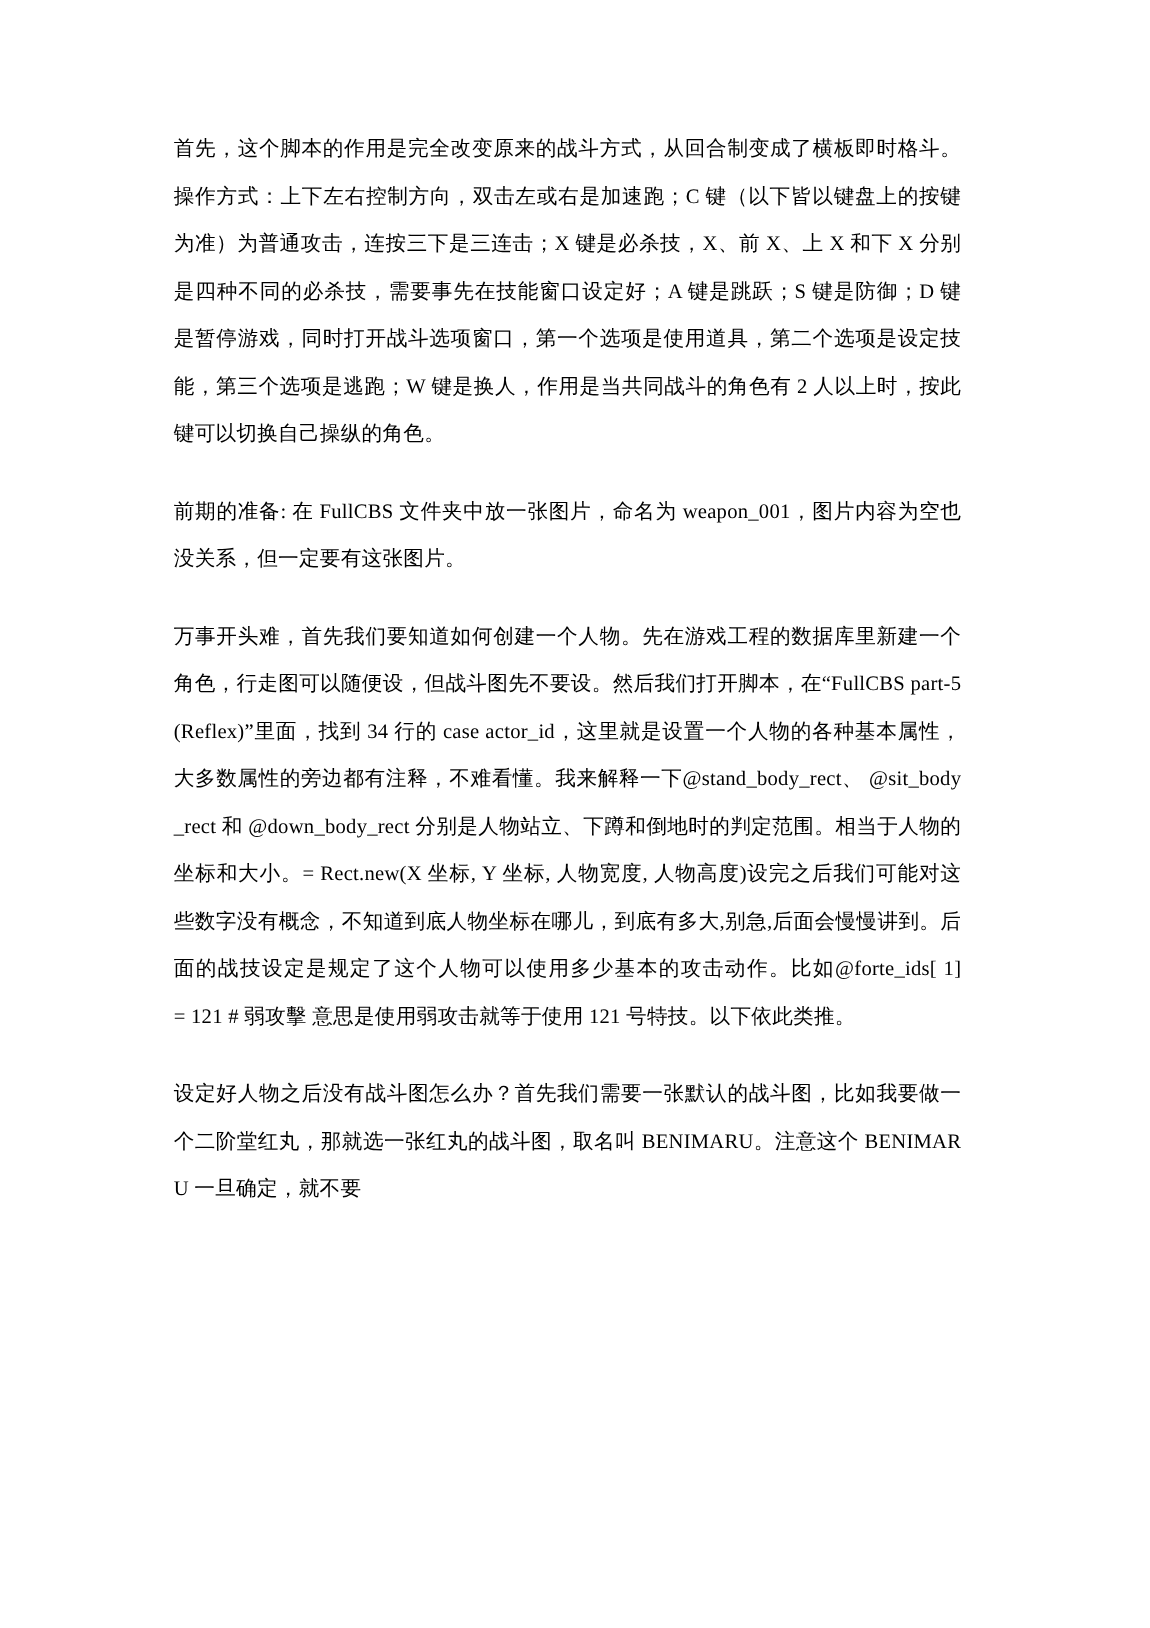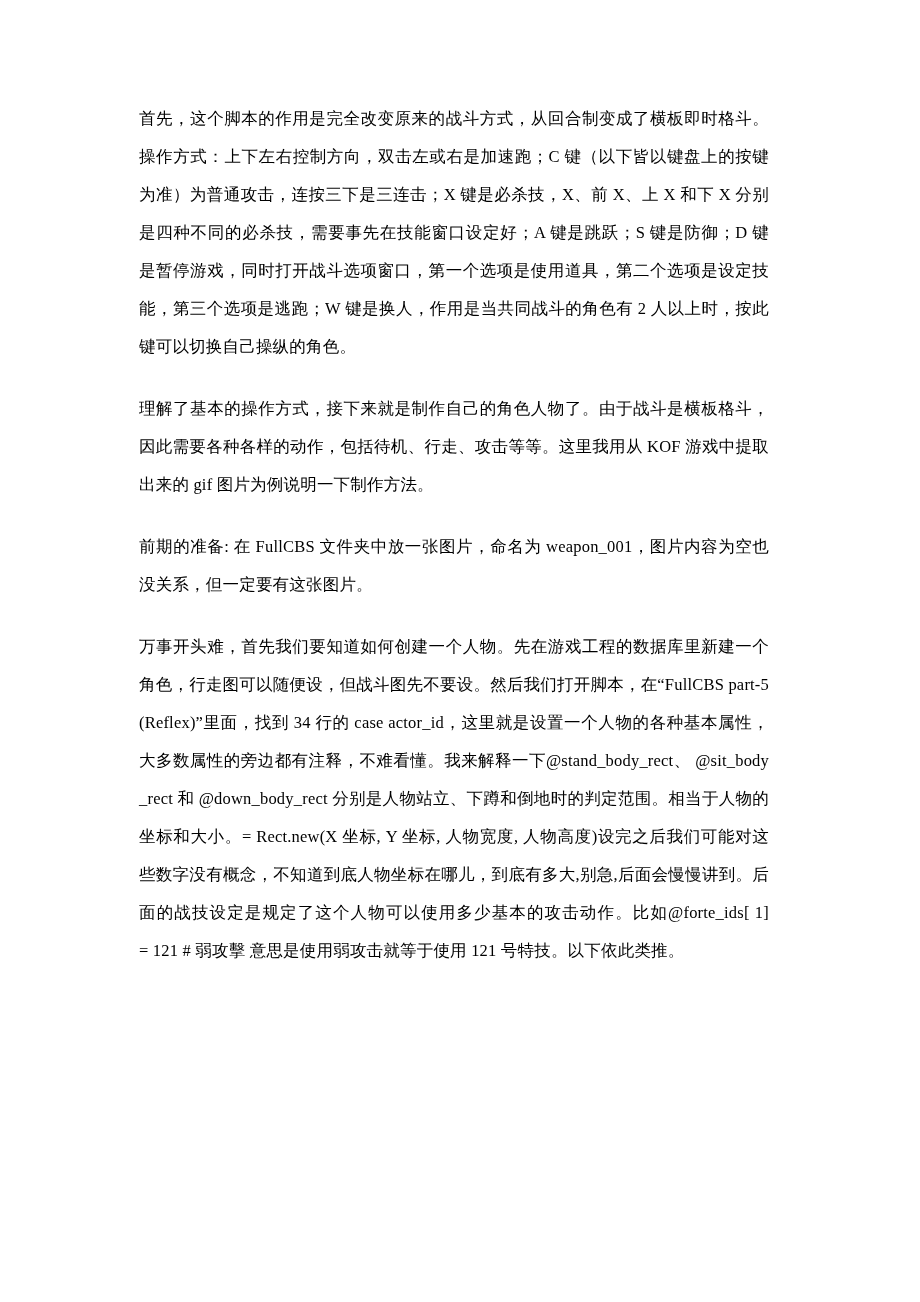--- a/index.html
+++ b/index.html
@@ -30,17 +30,17 @@
     word-break: break-all;
     letter-spacing: 0.2px;
   }
 </style>
 </head>
 <body>
 
 <div class="page">
   <div class="doc-body">
     <p class="para">首先，这个脚本的作用是完全改变原来的战斗方式，从回合制变成了横板即时格斗。操作方式：上下左右控制方向，双击左或右是加速跑；C 键（以下皆以键盘上的按键为准）为普通攻击，连按三下是三连击；X 键是必杀技，X、前 X、上 X 和下 X 分别是四种不同的必杀技，需要事先在技能窗口设定好；A 键是跳跃；S 键是防御；D 键是暂停游戏，同时打开战斗选项窗口，第一个选项是使用道具，第二个选项是设定技能，第三个选项是逃跑；W 键是换人，作用是当共同战斗的角色有 2 人以上时，按此键可以切换自己操纵的角色。</p>
-    <p class="para">理解了基本的操作方式，接下来就是制作自己的角色人物了。由于战斗是横板格斗，因此需要各种各样的动作，包括待机、行走、攻击等等。这里我用从 KOF 游戏中提取出来的 gif 图片为例说明一下制作方法。</p>
     <p class="para">前期的准备: 在 FullCBS 文件夹中放一张图片，命名为 weapon_001，图片内容为空也没关系，但一定要有这张图片。</p>
     <p class="para">万事开头难，首先我们要知道如何创建一个人物。先在游戏工程的数据库里新建一个角色，行走图可以随便设，但战斗图先不要设。然后我们打开脚本，在“FullCBS part-5 (Reflex)”里面，找到 34 行的 case actor_id，这里就是设置一个人物的各种基本属性，大多数属性的旁边都有注释，不难看懂。我来解释一下@stand_body_rect、 @sit_body_rect 和 @down_body_rect 分别是人物站立、下蹲和倒地时的判定范围。相当于人物的坐标和大小。= Rect.new(X 坐标, Y 坐标, 人物宽度, 人物高度)设完之后我们可能对这些数字没有概念，不知道到底人物坐标在哪儿，到底有多大,别急,后面会慢慢讲到。后面的战技设定是规定了这个人物可以使用多少基本的攻击动作。比如@forte_ids[ 1]　　 = 121 # 弱攻擊 意思是使用弱攻击就等于使用 121 号特技。以下依此类推。</p>
+    <p class="para">设定好人物之后没有战斗图怎么办？首先我们需要一张默认的战斗图，比如我要做一个二阶堂红丸，那就选一张红丸的战斗图，取名叫 BENIMARU。注意这个 BENIMARU 一旦确定，就不要</p>
   </div>
 </div>
 
 </body></html>

